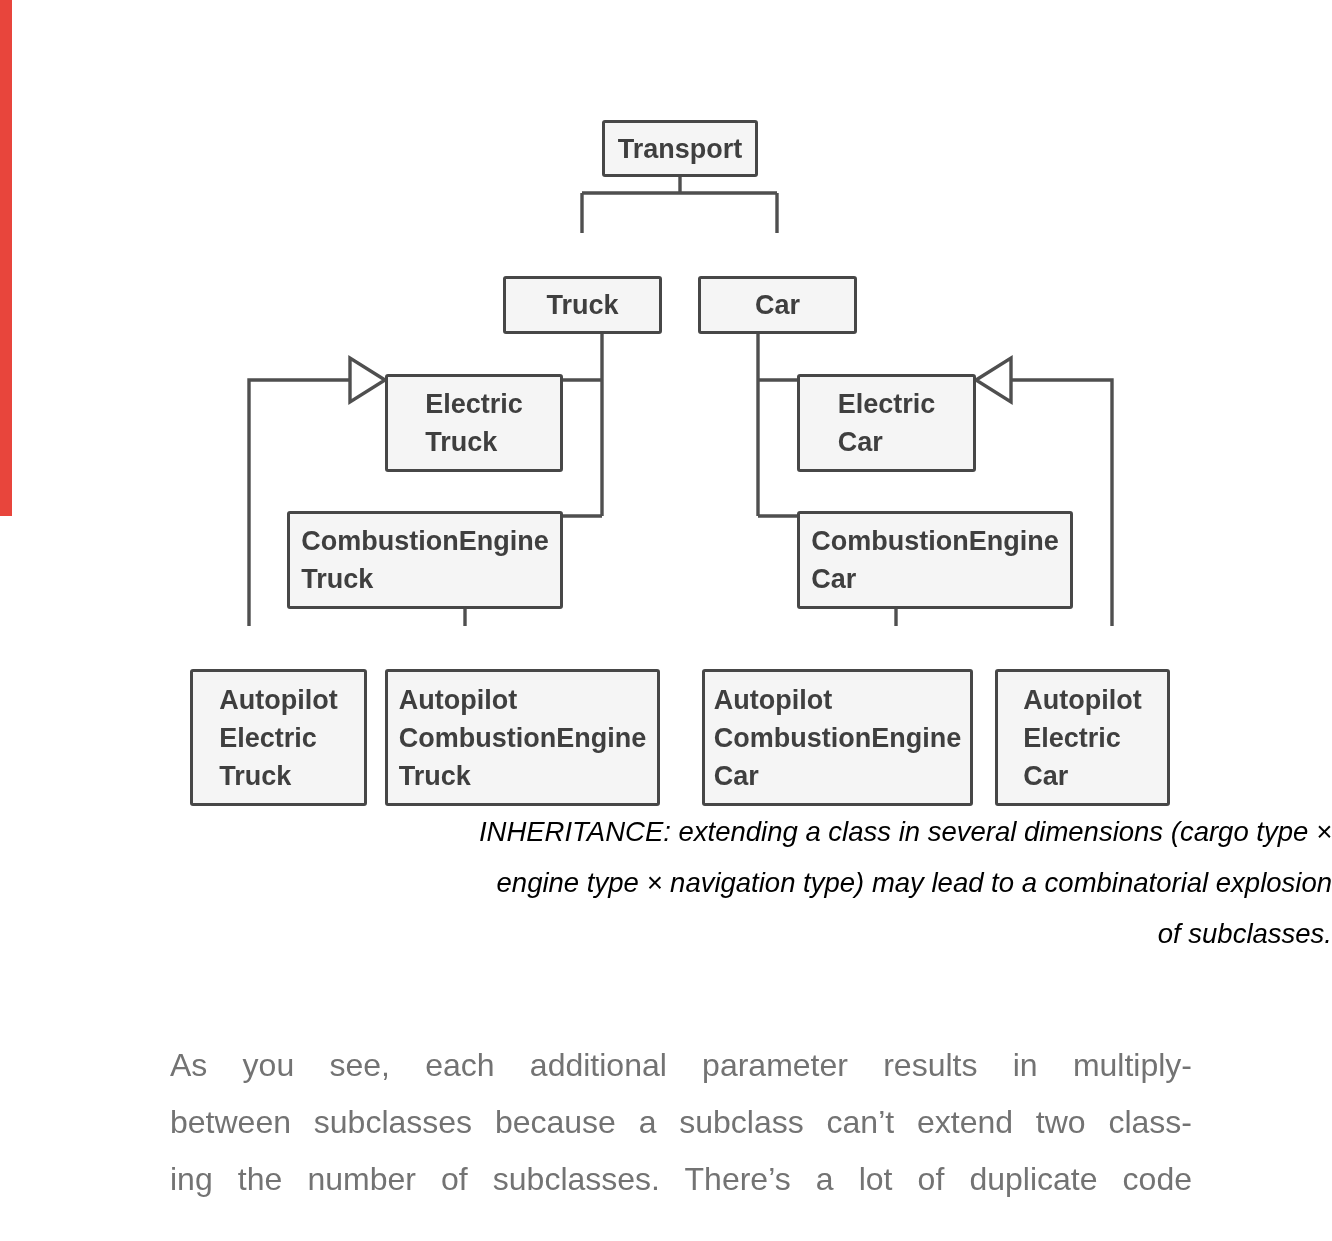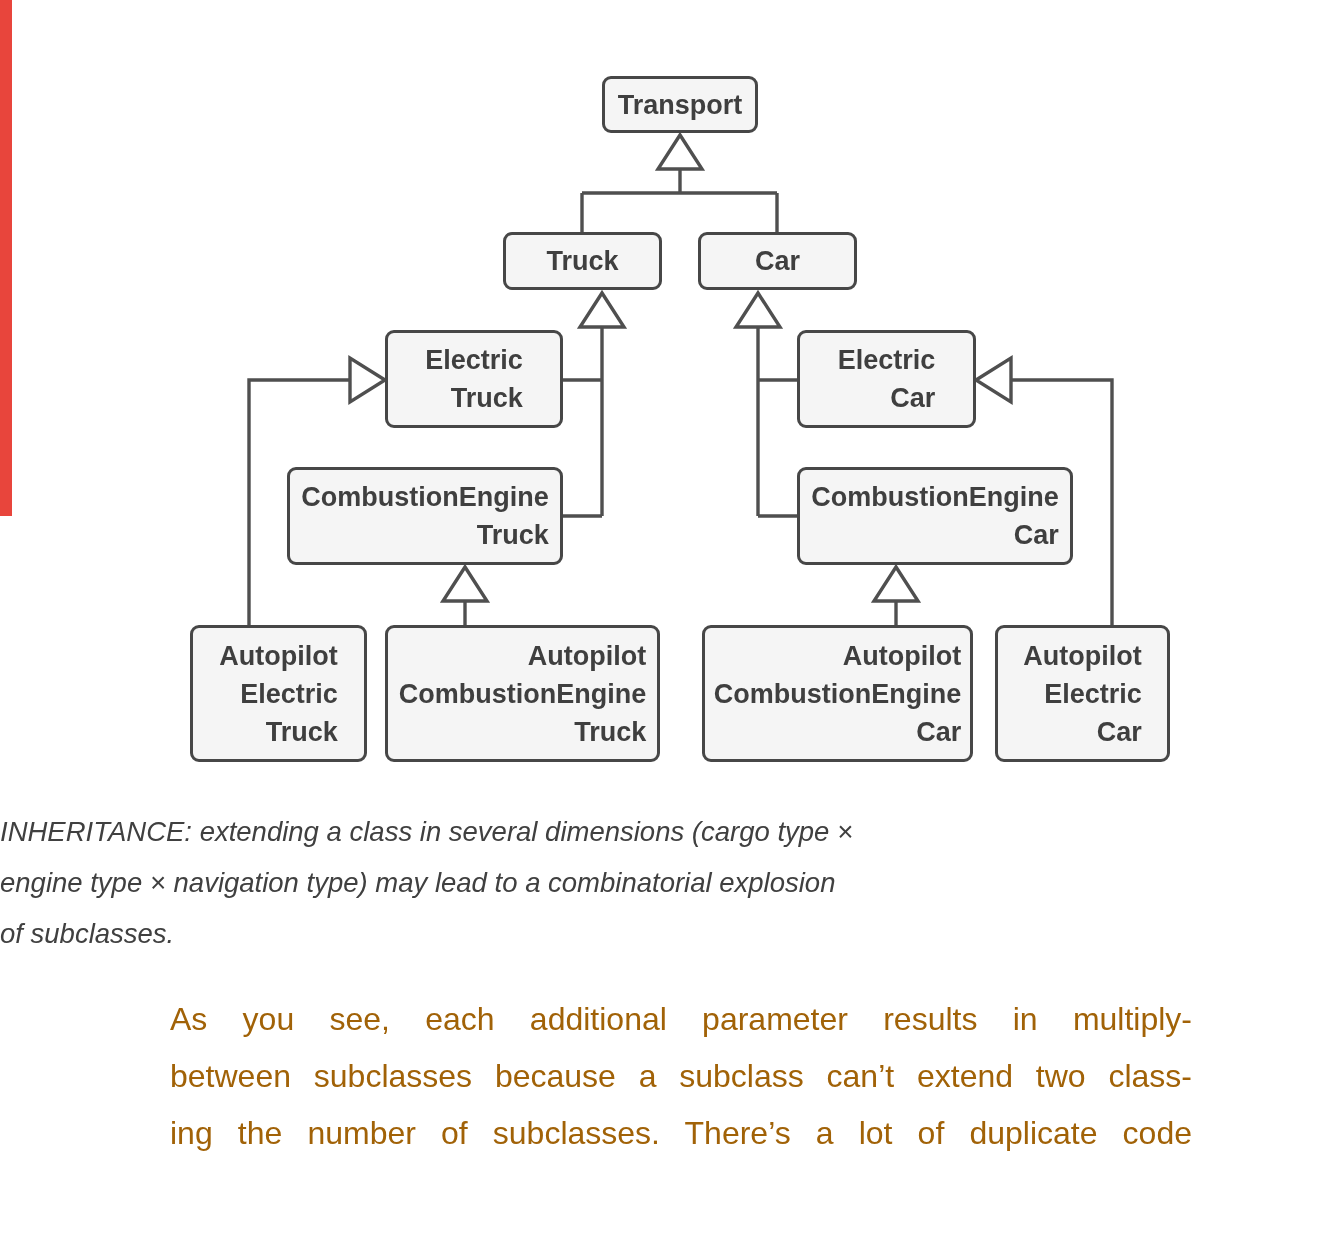--- a/index.html
+++ b/index.html
@@ -32,49 +32,50 @@
     fill: #ffffff;
     stroke: #4f4f4f;
     stroke-width: 3.4;
     stroke-linejoin: miter;
   }
   .cbox {
     position: absolute;
     box-sizing: border-box;
     background: #f5f5f5;
     border: 3.4px solid #474747;
-    border-radius: 9px;
+    border-radius: 3px;
     display: flex;
     align-items: center;
     justify-content: center;
-    text-align: right;
+    text-align: left;
     white-space: pre-line;
     font-weight: bold;
     font-size: 27px;
     line-height: 38px;
     color: #3f3f3f;
+    margin-top: 44px;
   }
   #caption {
     position: absolute;
     left: 0; top: 806px;
     width: 1332px;
-    text-align: left;
+    text-align: right;
     white-space: pre-line;
     font-style: italic;
     font-size: 27.5px;
     line-height: 51px;
-    color: #404040;
+    color: #000000;
   }
   #body-text {
     position: absolute;
-    left: 170px; top: 991px;
+    left: 170px; top: 1037px;
     width: 1022px;
     font-size: 32px;
     line-height: 57px;
-    color: #a16207;
+    color: #737373;
   }
   .bline { width: 100%; }
   .bline.just {
     text-align: justify;
     text-align-last: justify;
   }
 </style>
 </head>
 <body>
 

